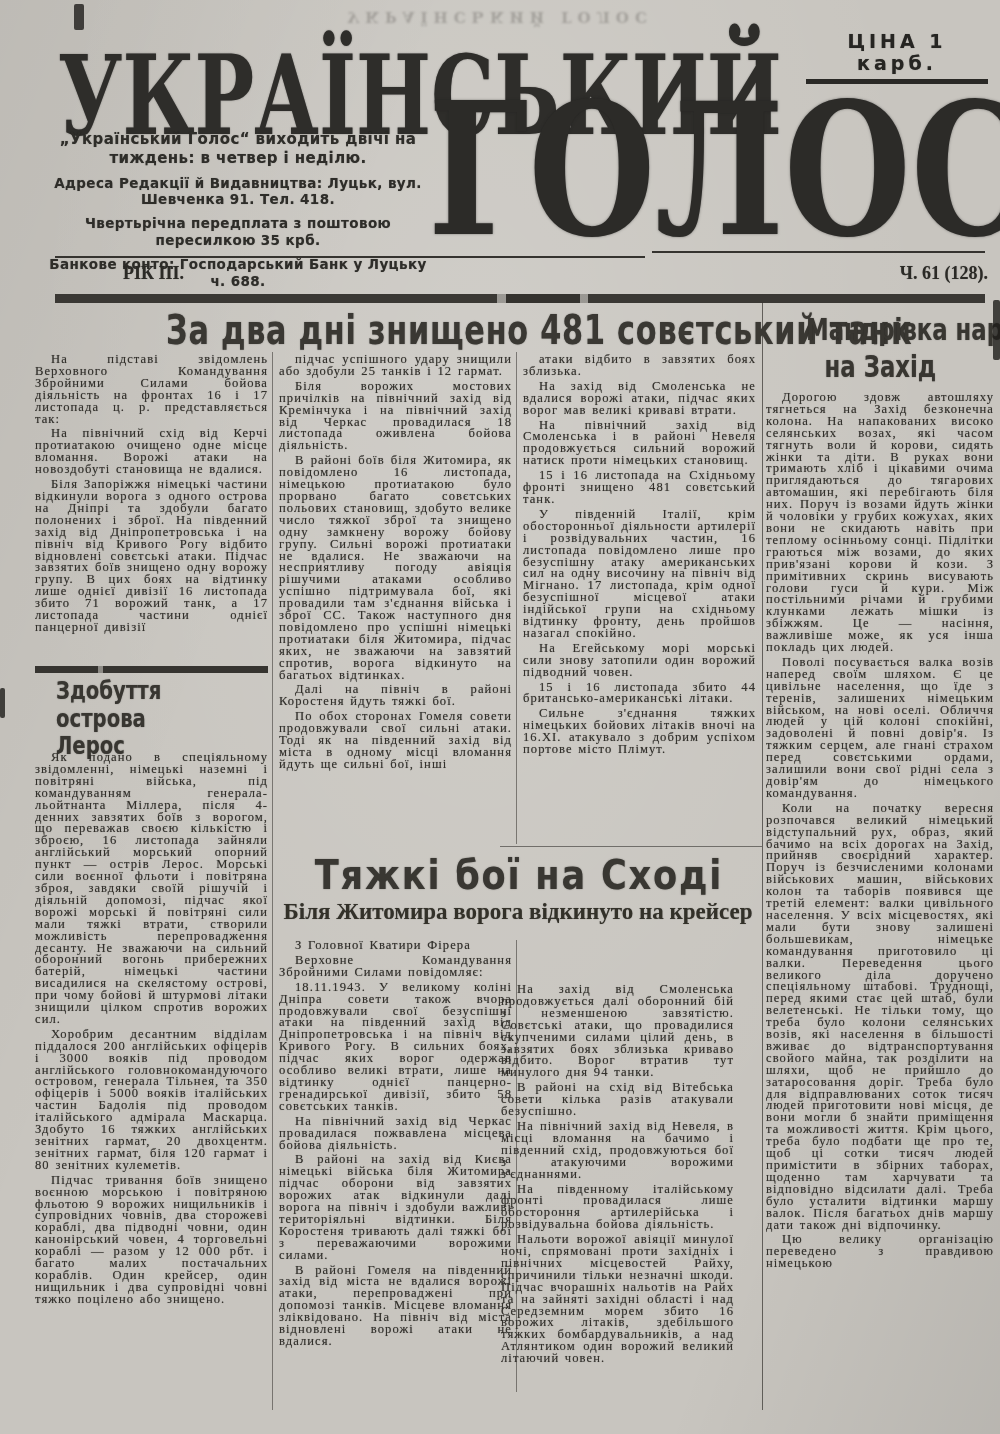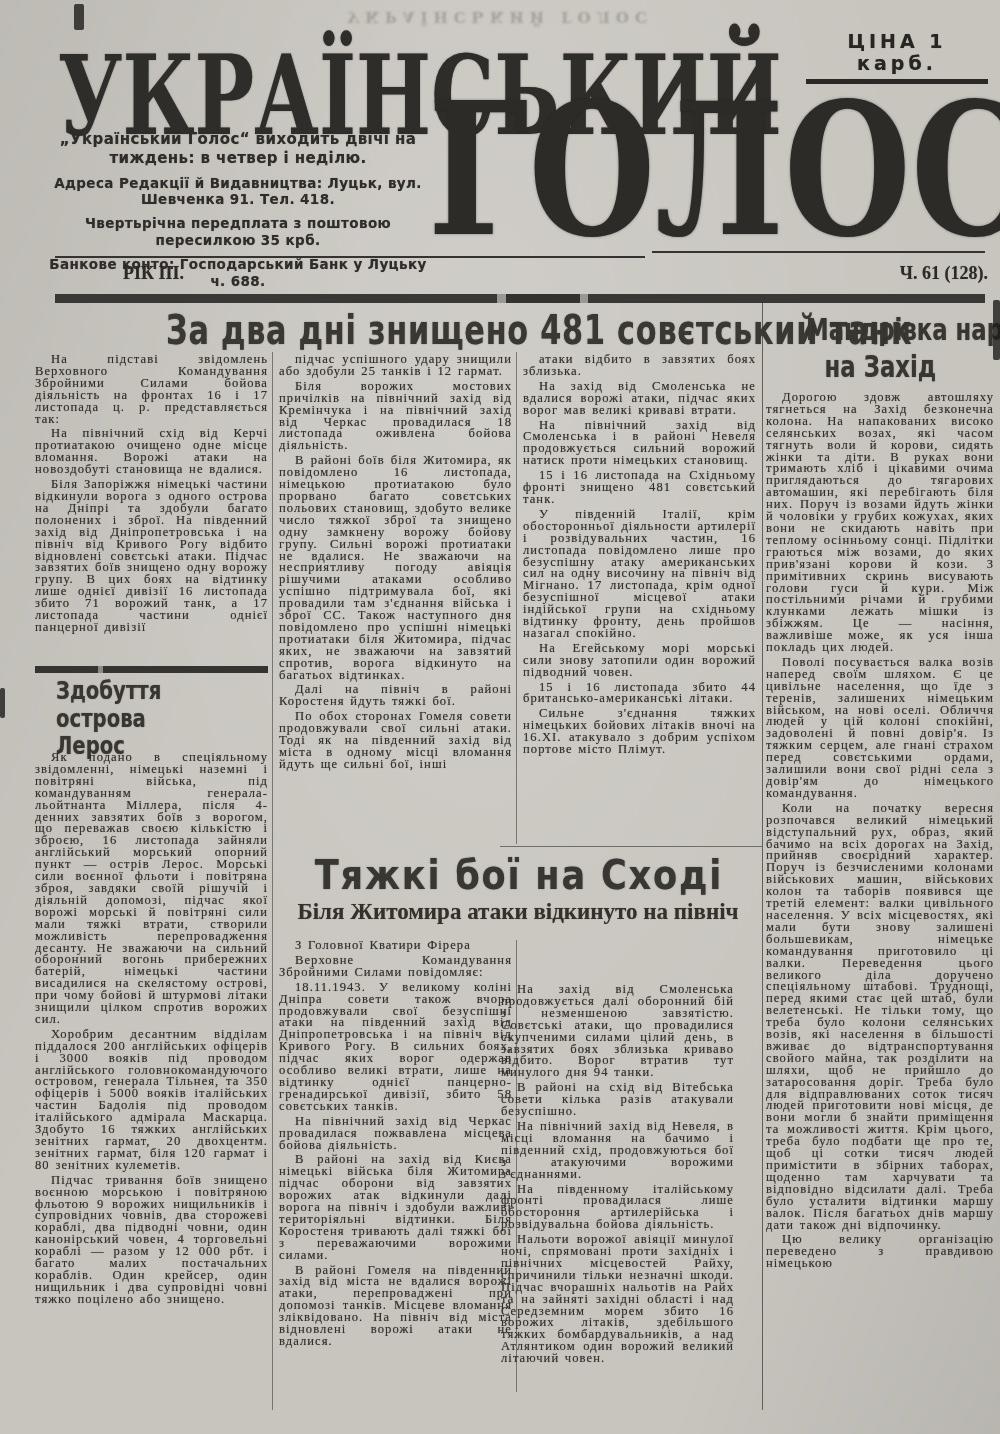--- a/index.html
+++ b/index.html
@@ -162,21 +162,21 @@
   </div>
   <div class="abs col cleros">
       <p>Як подано в спеціяльному звідомленні, німецькі наземні і повітряні війська, під командуванням генерала-льойтнанта Міллера, після 4-денних завзятих боїв з ворогом, що переважав своєю кількістю і зброєю, 16 листопада зайняли англійський морський опорний пункт — острів Лерос. Морські сили воєнної фльоти і повітряна зброя, завдяки своїй рішучій і діяльній допомозі, підчас якої ворожі морські й повітряні сили мали тяжкі втрати, створили можливість перепровадження десанту. Не зважаючи на сильний оборонний вогонь прибережних батерій, німецькі частини висадилися на скелястому острові, при чому бойові й штурмові літаки знищили цілком спротив ворожих сил.</p>
       <p>Хоробрим десантним відділам піддалося 200 англійських офіцерів і 3000 вояків під проводом англійського головнокомандуючого островом, генерала Тільнея, та 350 офіцерів і 5000 вояків італійських частин Бадолія під проводом італійського адмірала Маскарца. Здобуто 16 тяжких англійських зенітних гармат, 20 двохцентм. зенітних гармат, біля 120 гармат і 80 зенітних кулеметів.</p>
       <p>Підчас тривання боїв знищено воєнною морською і повітряною фльотою 9 ворожих нищильників і супровідних човнів, два сторожеві кораблі, два підводні човни, один канонірський човен, 4 торговельні кораблі — разом у 12 000 рбт. і багато малих постачальних кораблів. Один крейсер, один нищильник і два супровідні човні тяжко поцілено або знищено.</p>
     </div>
 
   <div class="abs headline-wrap h-east">
     <span>Тяжкі бої на Сході</span>
   </div>
-  <div class="abs h-east-sub">Біля Житомира атаки відкинуто на північ</div>
+  <div class="abs h-east-sub">Біля Житомира ворога відкинуто на крейсер</div>
   <div class="abs col ce1">
       <p>З Головної Кватири Фірера</p>
       <p>Верховне Командування Збройними Силами повідомляє:</p>
       <p>18.11.1943. У великому коліні Дніпра совети також вчора продовжували свої безуспішні атаки на південний захід від Дніпропетровська і на північ від Кривого Рогу. В сильних боях, підчас яких ворог одержав особливо великі втрати, лише на відтинку однієї панцерно-гренадирської дивізії, збито 58 совєтських танків.</p>
       <p>На північний захід від Черкас провадилася пожвавлена місцева бойова діяльність.</p>
       <p>В районі на захід від Києва німецькі війська біля Житомира підчас оборони від завзятих ворожих атак відкинули далі ворога на північ і здобули важливі територіяльні відтинки. Біля Коростеня тривають далі тяжкі бої з переважаючими ворожими силами.</p>
       <p>В районі Гомеля на південний захід від міста не вдалися ворожі атаки, перепроваджені при допомозі танків. Місцеве вломання зліквідовано. На північ від міста відновлені ворожі атаки не вдалися.</p>
     </div>
   <div class="abs col ce2">
       <p>На захід від Смоленська продовжується далі оборонний бій з незменшеною завзятістю. Совєтські атаки, що провадилися скупченими силами цілий день, в завзятих боях зблизька криваво відбито. Ворог втратив тут минулого дня 94 танки.</p>

